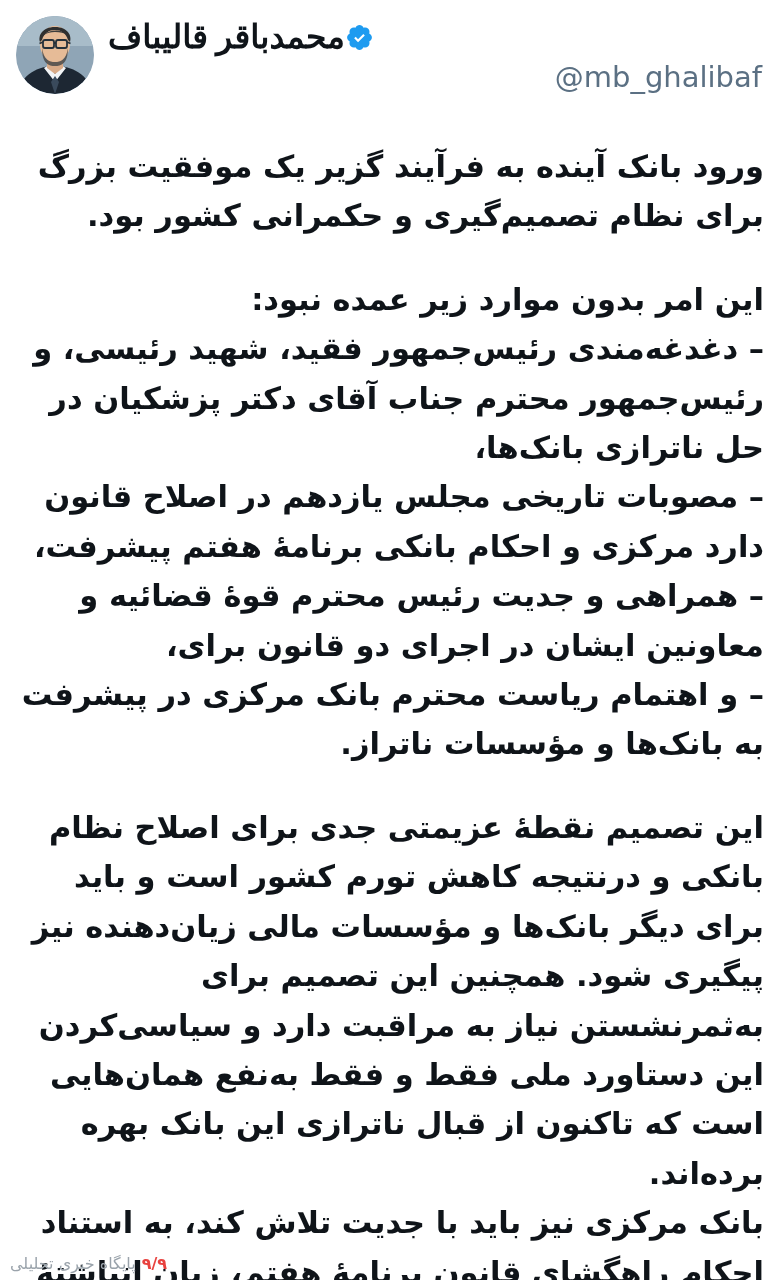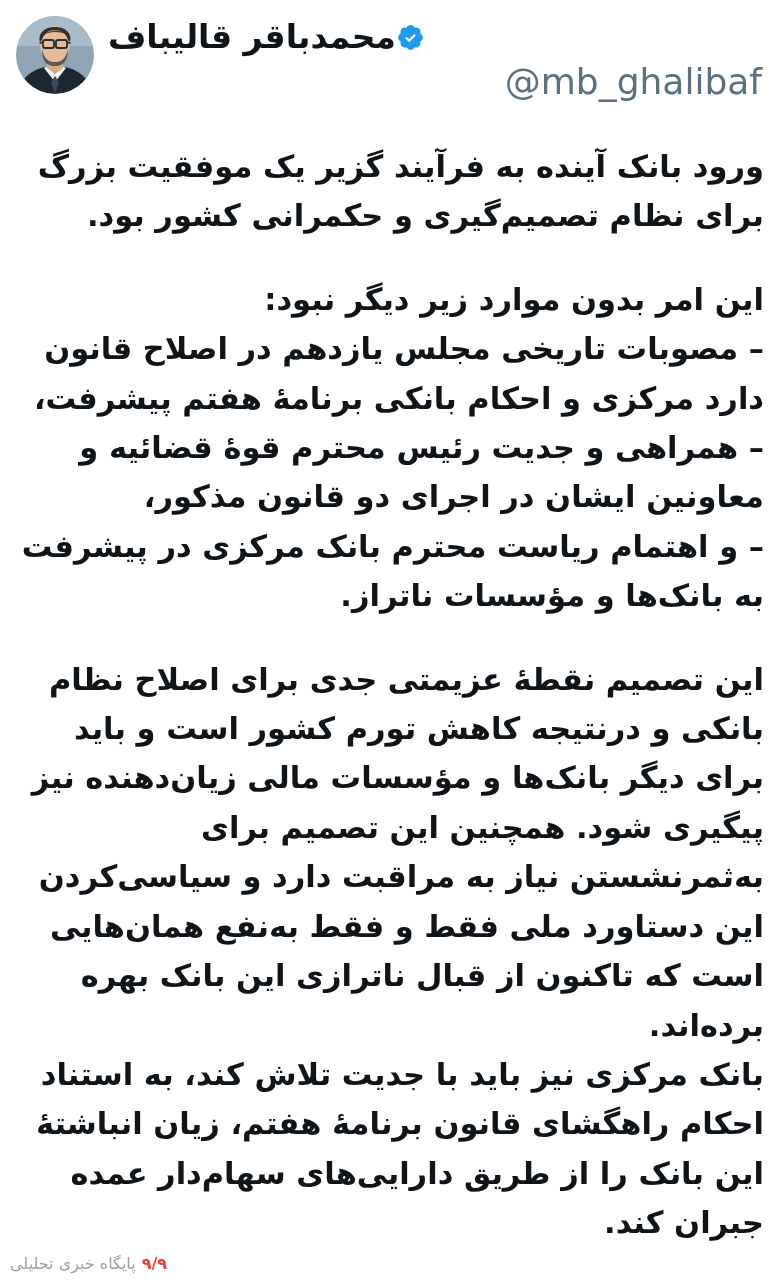--- a/index.html
+++ b/index.html
@@ -51,39 +51,40 @@
     flex-direction: column;
     align-items: flex-start;
     padding-top: 2px;
   }
   .nameline {
     display: flex;
     flex-direction: row-reverse;
     align-items: center;
     width: 100%;
     justify-content: flex-start;
+    font-family: Liberation Serif, serif;
   }
   .displayname {
     font-size: 33px;
     font-weight: 700;
     color: #0f1419;
     line-height: 1.18;
     letter-spacing: -0.2px;
     white-space: nowrap;
   }
   .verified {
     width: 29px;
     height: 29px;
     flex: 0 0 29px;
     display: inline-block;
   }
   .verified svg { display: block; width: 29px; height: 29px; }
   .handle {
     direction: ltr;
-    font-size: 36px;
+    font-size: 29px;
     color: #5b7083;
     line-height: 1.3;
     margin-top: 2px;
     width: 100%;
     text-align: right;
     font-family: "DejaVu Sans", "Liberation Sans", sans-serif;
   }
 
   
   .body {
@@ -179,23 +180,24 @@
         </span>
       </div>
       <div class="handle">@mb_ghalibaf</div>
     </div>
 
   </div>
 
   <div class="body">
     <p class="para">ورود بانک آینده به فرآیند گزیر یک موفقیت بزرگ برای نظام تصمیم‌گیری و حکمرانی کشور بود.</p>
     <div class="spacer"></div>
-    <p class="para">این امر بدون موارد زیر دیگر نبود:</p>
+    <p class="para">این امر بدون موارد زیر عمده نبود:</p>
+    <p class="para">– دغدغه‌مندی رئیس‌جمهور فقید، شهید رئیسی، و رئیس‌جمهور محترم جناب آقای دکتر پزشکیان در حل ناترازی بانک‌ها،</p>
     <p class="para">– مصوبات تاریخی مجلس یازدهم در اصلاح قانون دارد مرکزی و احکام بانکی برنامهٔ هفتم پیشرفت،</p>
-    <p class="para">– همراهی و جدیت رئیس محترم قوهٔ قضائیه و معاونین ایشان در اجرای دو قانون مذکور،</p>
+    <p class="para">– همراهی و جدیت رئیس محترم قوهٔ قضائیه و معاونین ایشان در اجرای دو قانون برای،</p>
     <p class="para">– و اهتمام ریاست محترم بانک مرکزی در پیشرفت به بانک‌ها و مؤسسات ناتراز.</p>
     <div class="spacer"></div>
     <p class="para">این تصمیم نقطهٔ عزیمتی جدی برای اصلاح نظام بانکی و درنتیجه کاهش تورم کشور است و باید برای دیگر بانک‌ها و مؤسسات مالی زیان‌دهنده نیز پیگیری شود. همچنین این تصمیم برای به‌ثمرنشستن نیاز به مراقبت دارد و سیاسی‌کردن این دستاورد ملی فقط و فقط به‌نفع همان‌هایی است که تاکنون از قبال ناترازی این بانک بهره برده‌اند.</p>
     <p class="para">بانک مرکزی نیز باید با جدیت تلاش کند، به استناد احکام راهگشای قانون برنامهٔ هفتم، زیان انباشتهٔ این بانک را از طریق دارایی‌های سهام‌دار عمده جبران کند.</p>
   </div>
 
   <div class="watermark">
     <span class="wm-logo">۹/۹</span>
     <span class="wm-text">پایگاه خبری تحلیلی</span>
   </div>

